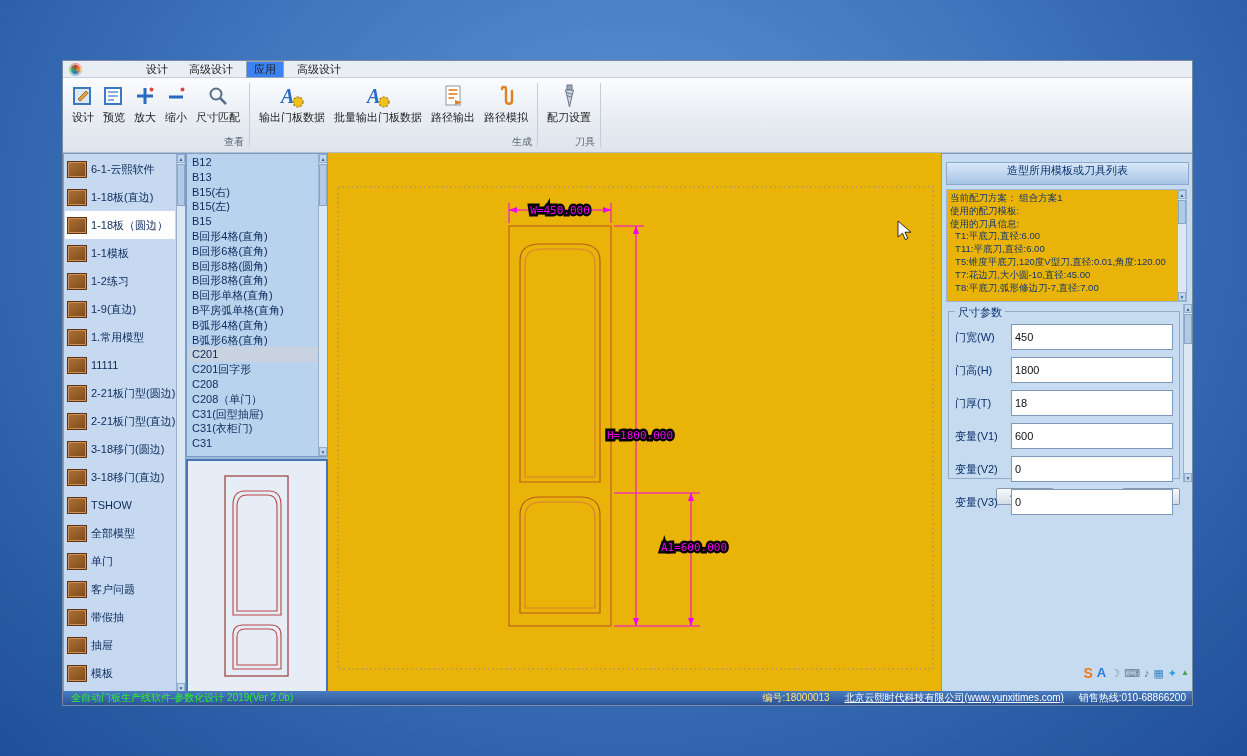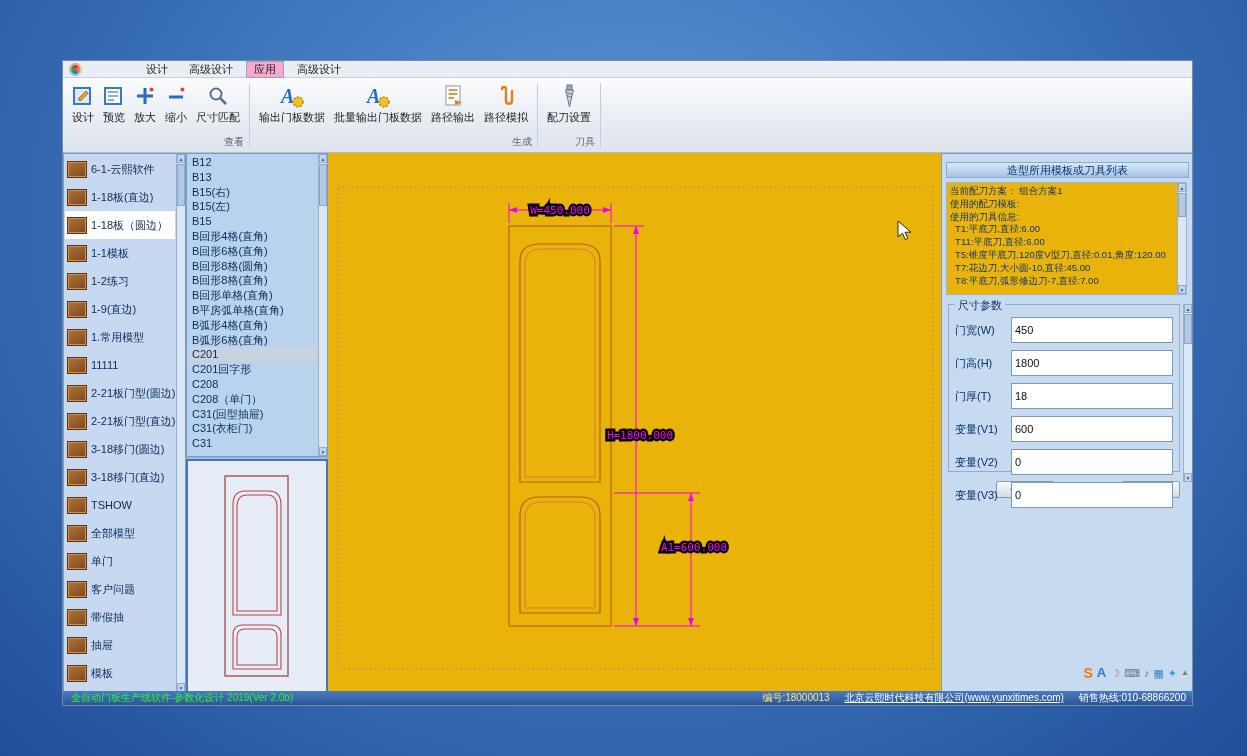--- a/index.html
+++ b/index.html
@@ -13,21 +13,21 @@
     position:absolute; left:62px; top:60px; width:1131px; height:646px;
     background:#dde4ec; border:1px solid #7a8aa0; overflow:hidden;
   }
   
   .tabbar { height:17px; background:#e9eef4; border-bottom:1px solid #c6cfda; display:flex; align-items:center; }
   .app-logo { width:13px; height:13px; border-radius:50%; margin-left:6px;
     background: conic-gradient(#d03030, #e89030, #2878c8, #38a858, #d03030);
     box-shadow: inset 0 0 0 2px rgba(255,255,255,.55); }
   .tabs { margin-left:56px; display:flex; gap:5px; }
   .tab { padding:1px 8px; font-size:11px; color:#222; cursor:default; }
-  .tab.active { background:#f9a8d4; border:1px solid #98a4b2; padding:0 7px; }
+  .tab.active { background:#3b82f6; border:1px solid #98a4b2; padding:0 7px; }
   
   .ribbon { height:75px; background:linear-gradient(#fbfcfe,#e8edf3 55%,#dde4ec);
     border-bottom:1px solid #b4bfcc; display:flex; align-items:stretch; }
   .rgroup { display:flex; flex-direction:column; padding:3px 5px 0; }
   .rbtns { display:flex; align-items:flex-start; gap:1px; flex:1; }
   .rbtn { display:flex; flex-direction:column; align-items:center; padding:1px 4px 0; font-size:11px; color:#1c1c1c; white-space:nowrap; }
   .ricon { height:28px; display:flex; align-items:center; justify-content:center; }
   .rgroup-label { text-align:right; font-size:10px; color:#5a6676; padding:1px 0 3px; }
   .rsep { width:1px; background:#c4ccd6; margin:5px 0; }
   
@@ -55,21 +55,21 @@
   .model-item { height:14.8px; line-height:14.8px; font-size:11px; padding-left:4px; color:#0a2a5a; white-space:nowrap; }
   .model-item.selected { background:#c9d2e0; }
   
   .preview-panel { position:absolute; left:123px; top:306px; width:142px; height:234px;
     background:#e6edf6; border:2px solid #4a74b8; display:flex; align-items:center; justify-content:center; }
   
   .canvas { position:absolute; left:265px; top:0; width:613px; height:540px; background:#eab308; }
   
   .right-panel { position:absolute; left:878px; top:0; width:253px; height:540px;
     background:#c6daf0; border:1px solid #7a9cc6; }
-  .rp-title { margin:8px 4px 0 4px; height:16px; line-height:15px; text-align:center; font-size:11px;
+  .rp-title { margin:8px 4px 0 4px; height:23px; line-height:15px; text-align:center; font-size:11px;
     color:#08306a; background:linear-gradient(#d9e8f9,#a6c4e6); border:1px solid #8aaad0; }
   .rp-info { margin:4px 6px 0 4px; height:113px; background:#eab308; border:1px solid #9ab4d4;
     position:relative; overflow:hidden; padding:2px 11px 2px 3px; }
   .info-line { font-size:9.5px; line-height:12.8px; color:#12376e; white-space:pre; }
   .rp-info .vscroll { border-left:1px solid #9ab4d4; }
   .rp-params { position:relative; margin:9px 13px 0 6px; height:168px; border:1px solid #93adc9; padding:12px 6px 2px 6px; }
   .rp-params-label { position:absolute; top:-7px; left:6px; background:#c6daf0; padding:0 3px; font-size:11px; color:#08306a; }
   .param-row { display:flex; align-items:center; margin-bottom:7px; }
   .param-label { width:56px; font-size:11px; color:#08306a; }
   .param-input { flex:1; height:15px; font-size:11px; border:1px solid #7e9aba; background:#fff;

